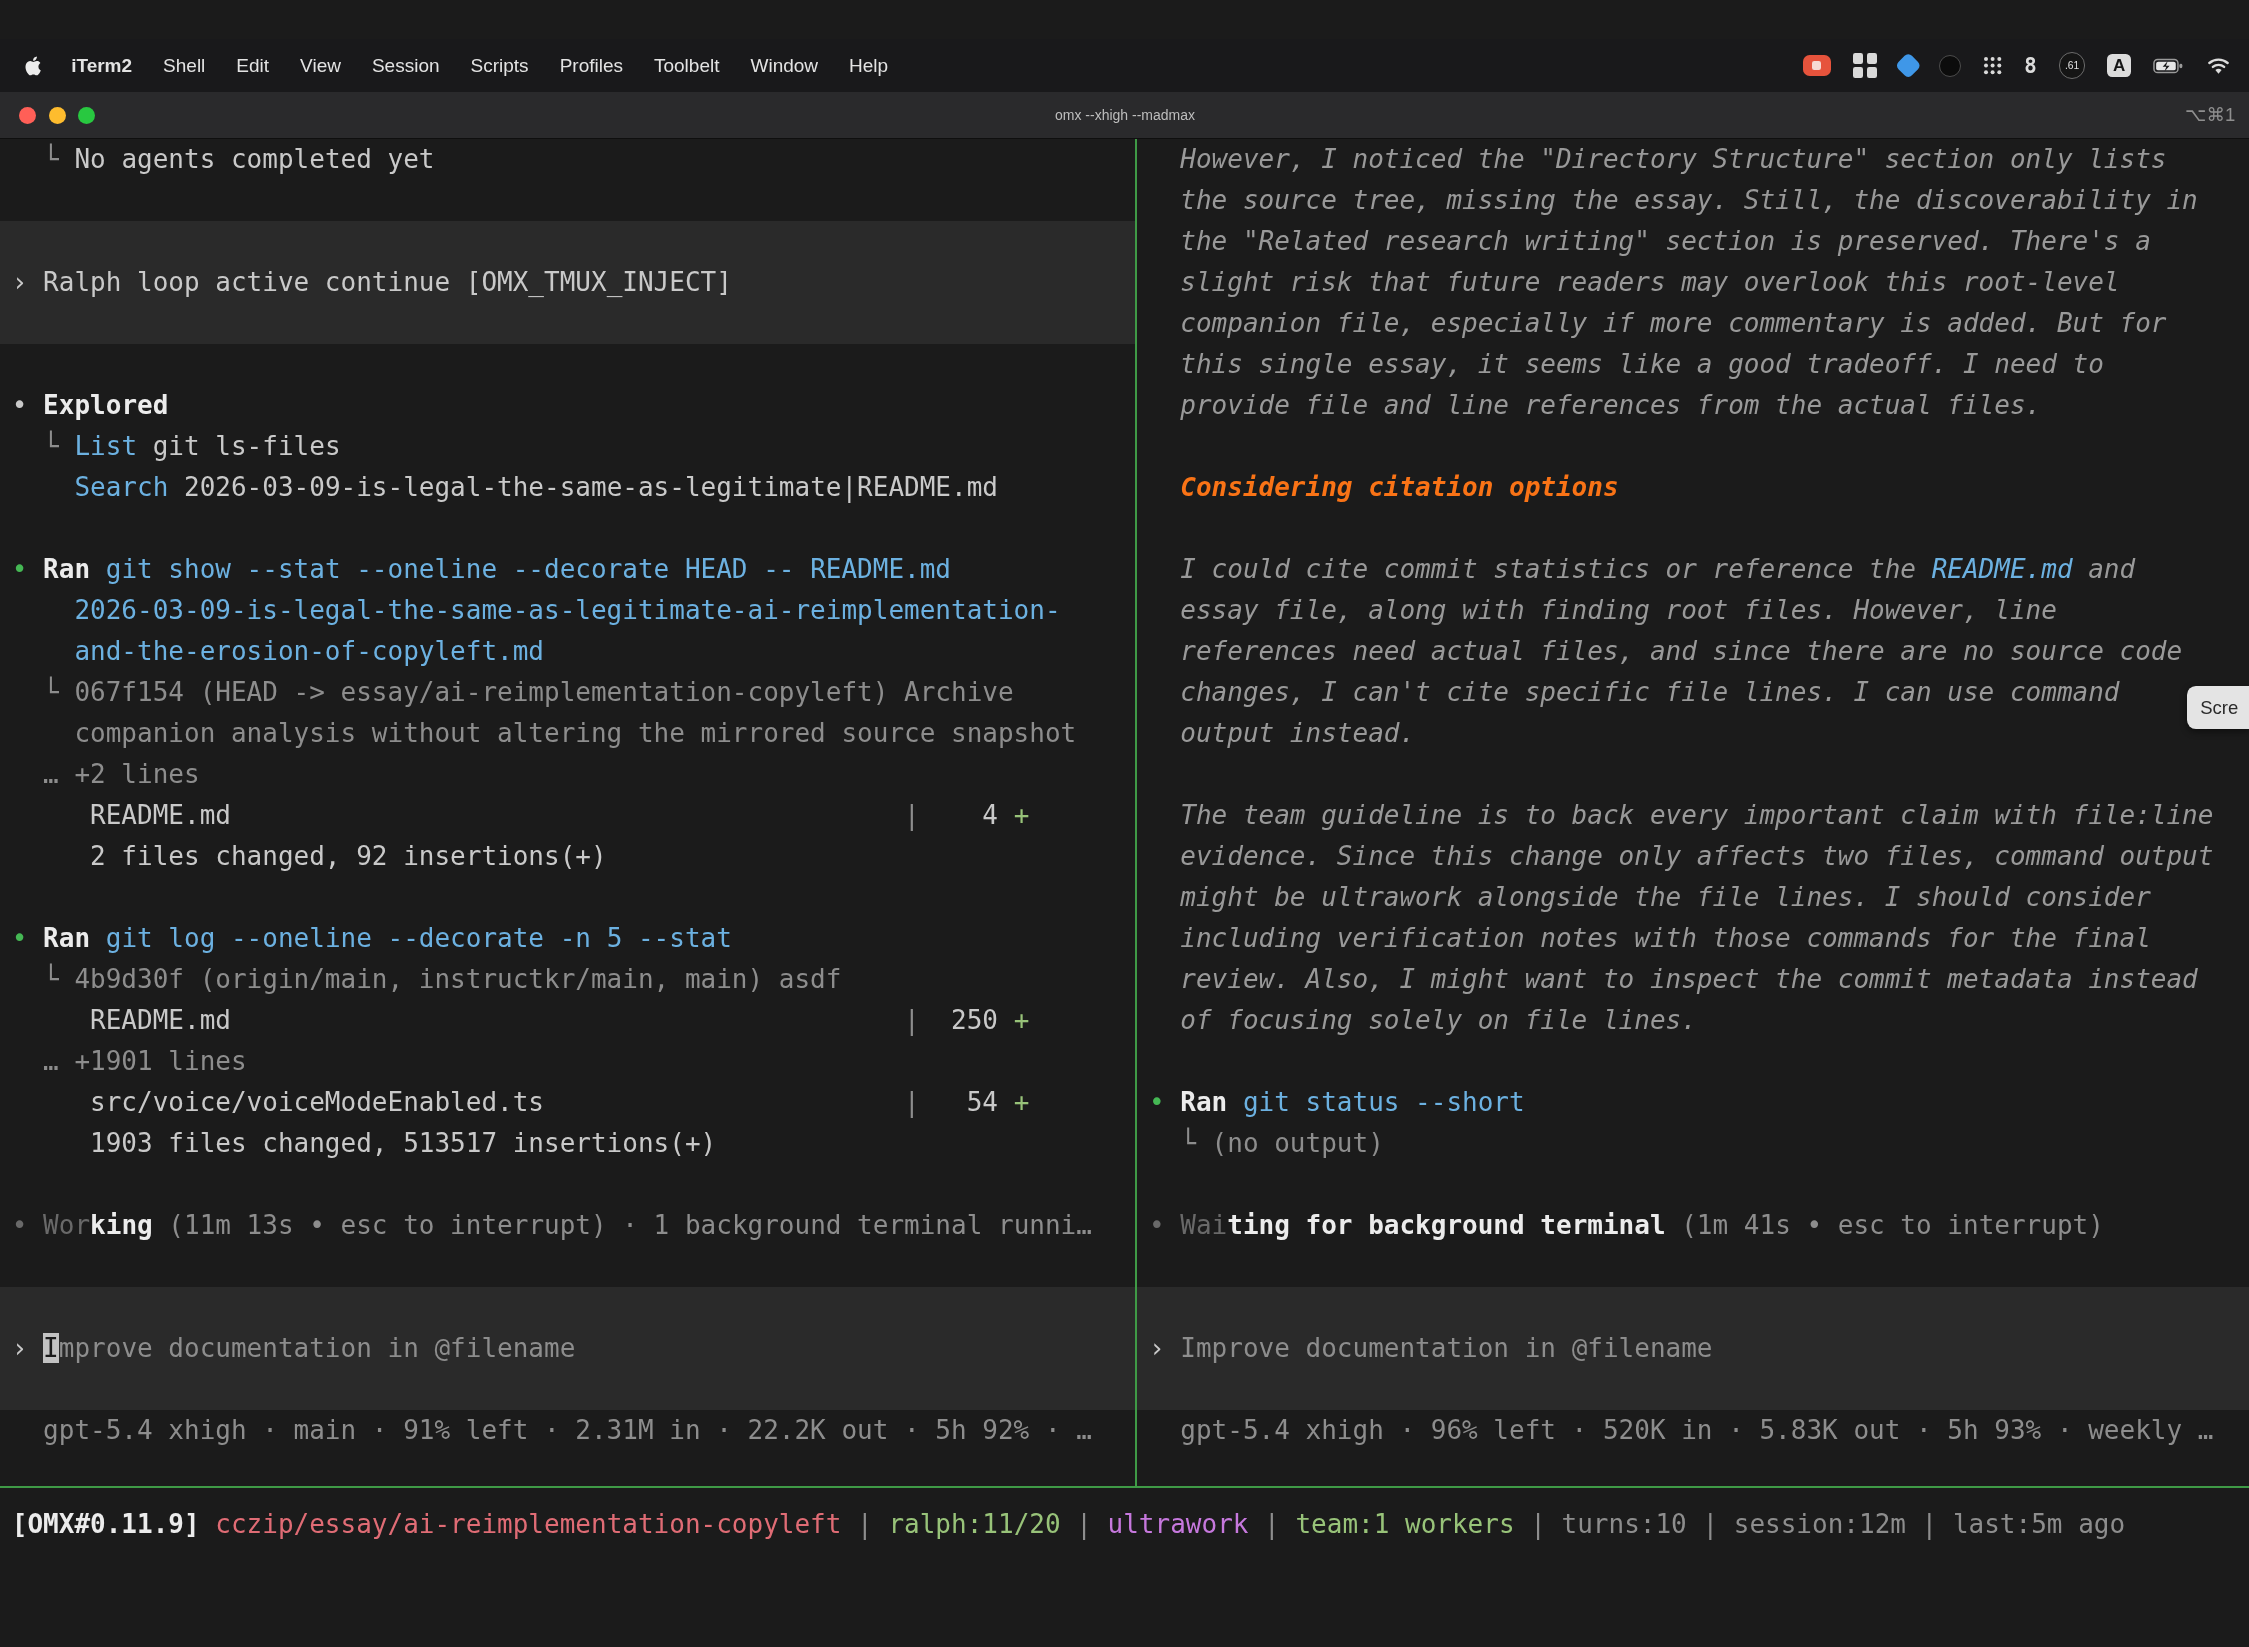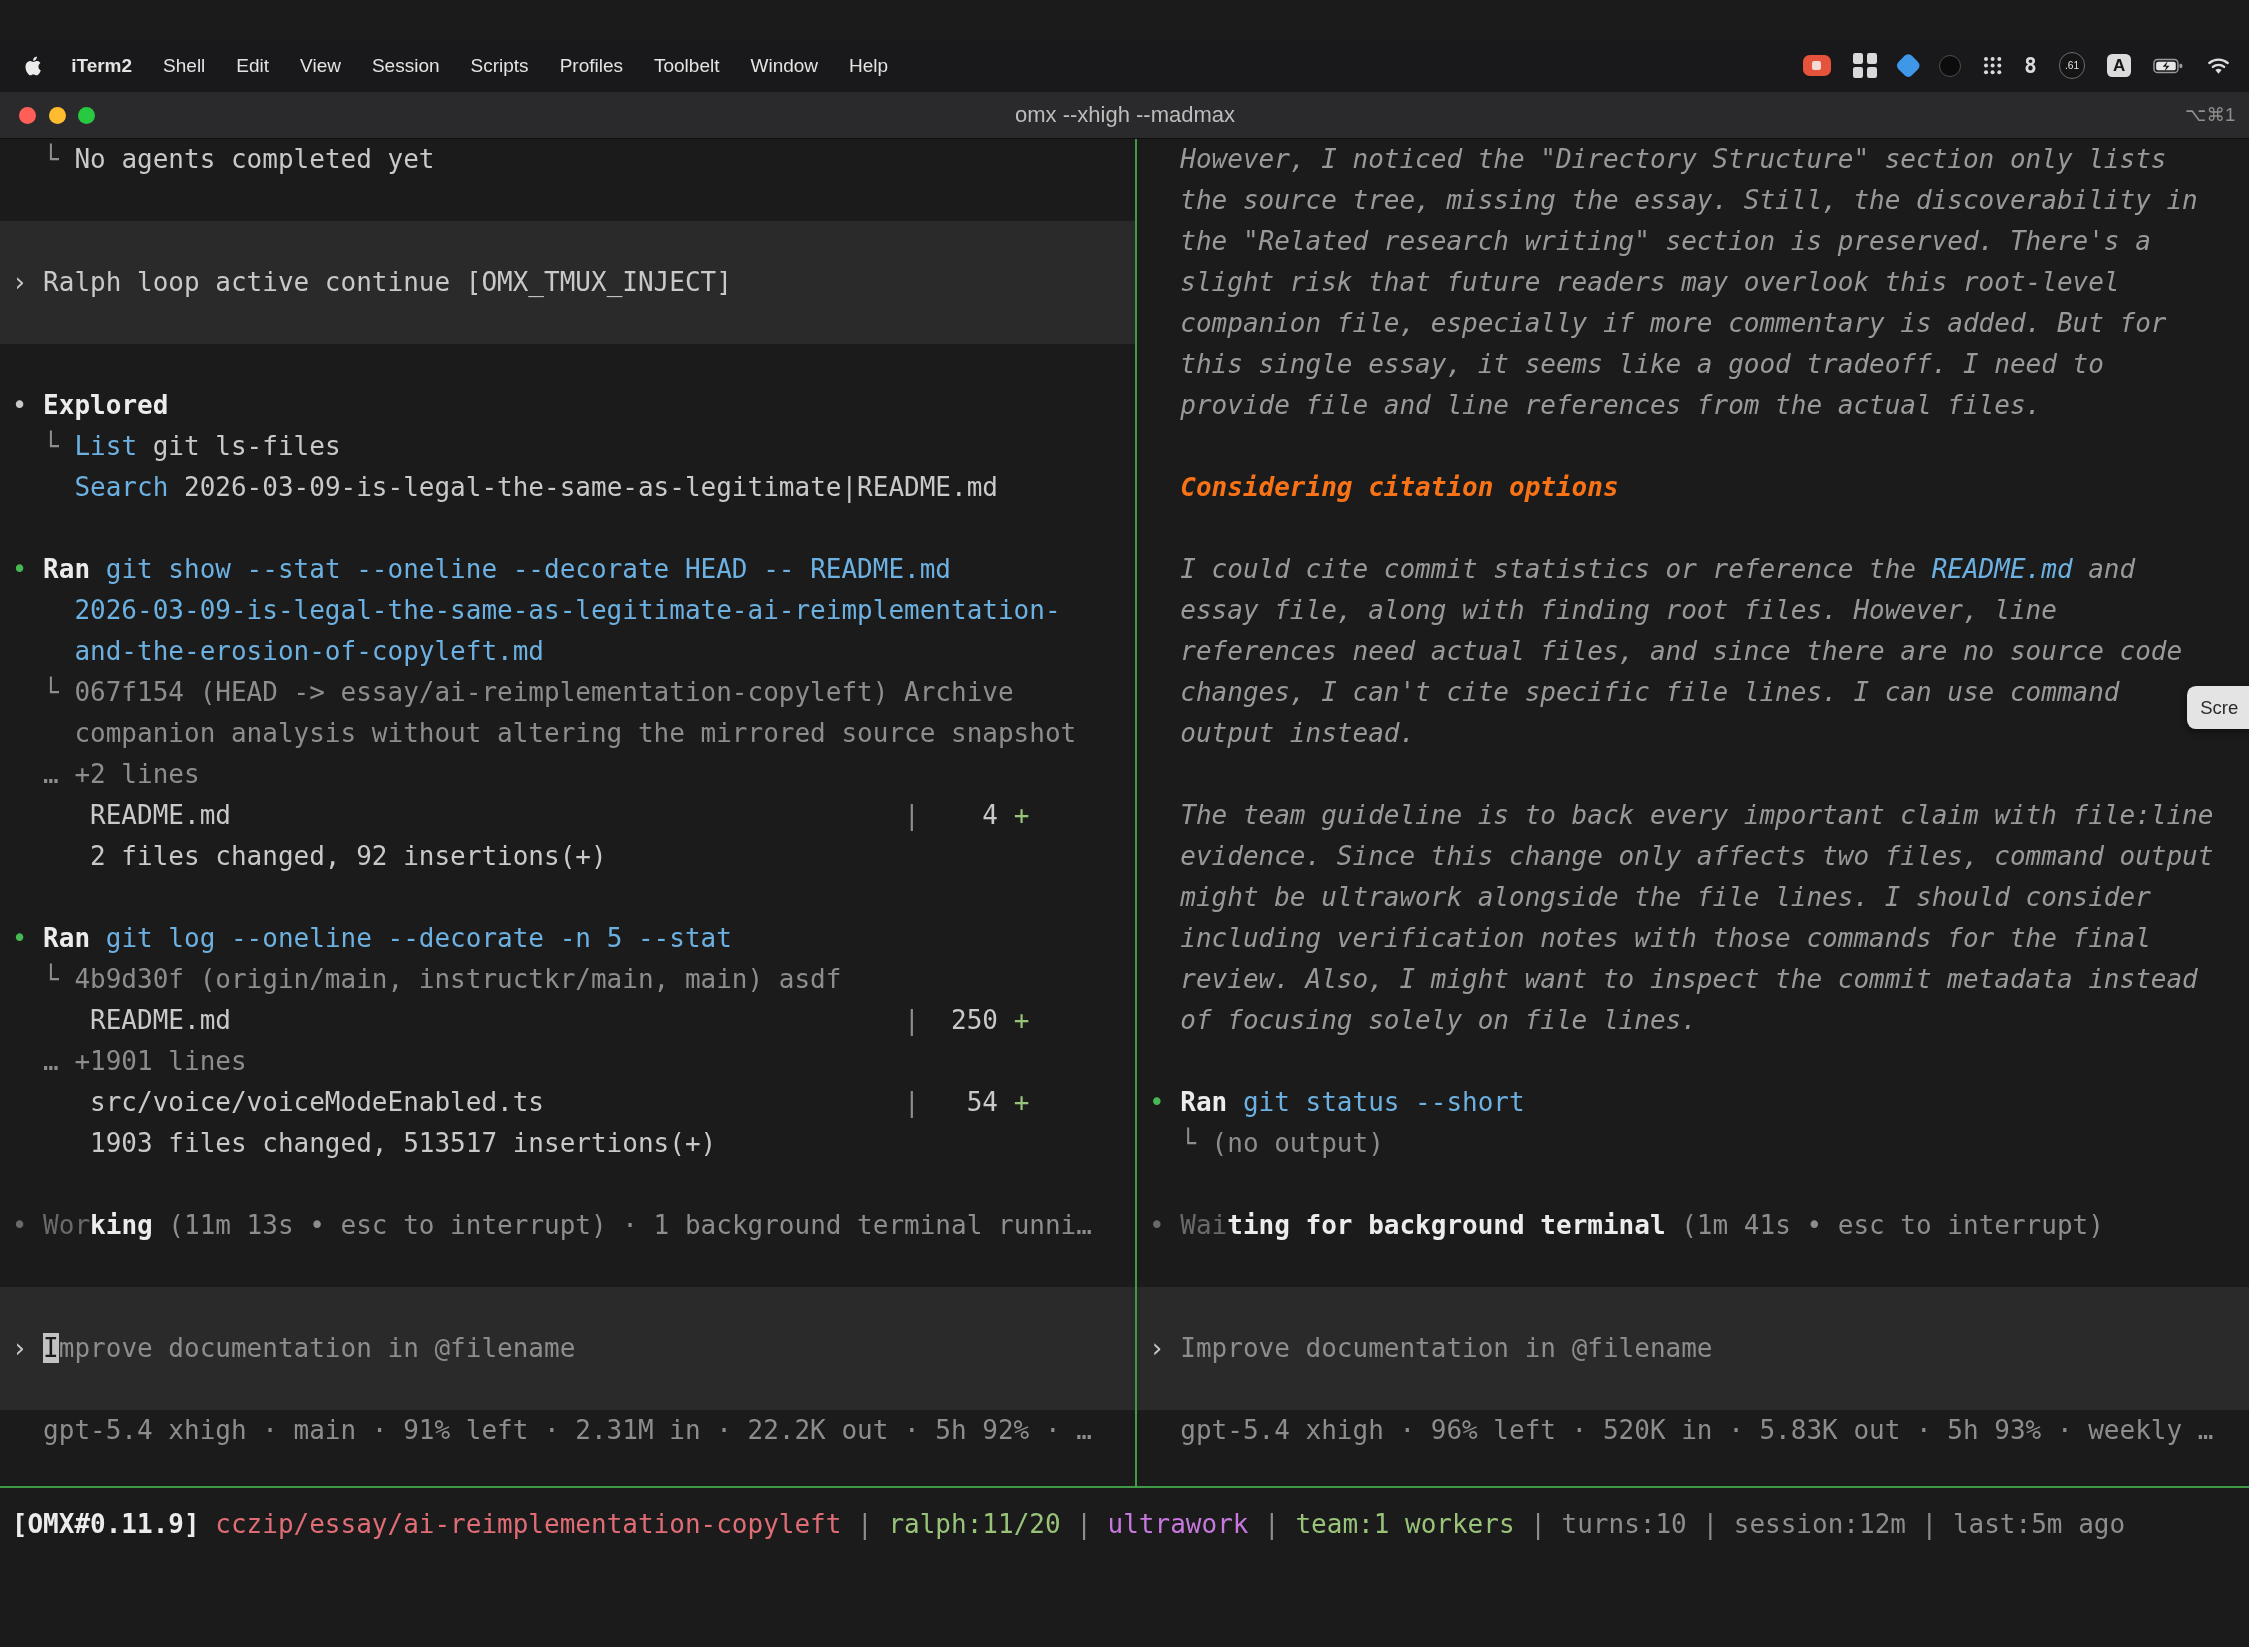--- a/index.html
+++ b/index.html
@@ -38,21 +38,21 @@
   .mi-input { width:23.6px; height:23.6px; border-radius:5.2px; background:#dcdcdc; color:#151515;
               font-size:17px; font-weight:bold; display:inline-flex; align-items:center; justify-content:center; }
   .mi-batt, .mi-wifi { display:inline-flex; align-items:center; }
 
   
   .titlebar { height:47px; flex:none; background:#2a2a2c; border-bottom:1.5px solid #0f0f0f;
               display:flex; align-items:center; position:relative; }
   .lights { display:flex; gap:12.5px; padding-left:19px; }
   .light { width:17px; height:17px; border-radius:50%; }
   .light.red { background:#ff5f57; } .light.yellow { background:#febc2e; } .light.green { background:#28c840; }
-  .win-title { position:absolute; left:50%; transform:translateX(-50%); color:#bdbdbd; font-size:22px; }
+  .win-title { position:absolute; left:50%; transform:translateX(-50%); color:#bdbdbd; font-size:14px; }
   .win-short { margin-left:auto; padding-right:14.8px; color:#8f8f8f; font-size:18.5px; }
 
   
   .terminal { flex:none; height:1347px; display:flex; background:#1b1b1b; }
   .pane { overflow:hidden; }
   .pane.left { width:1135px; flex:none; }
   .vdiv { width:2.2px; flex:none; background:#3f9a46; }
   .pane.right { flex:1; }
 
   .tline {

